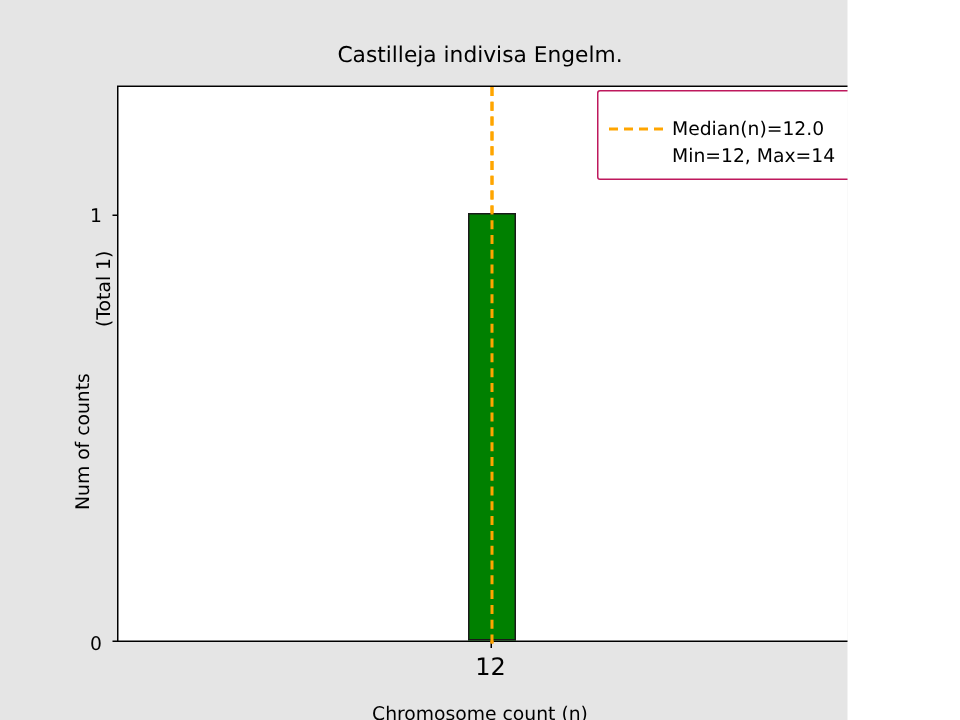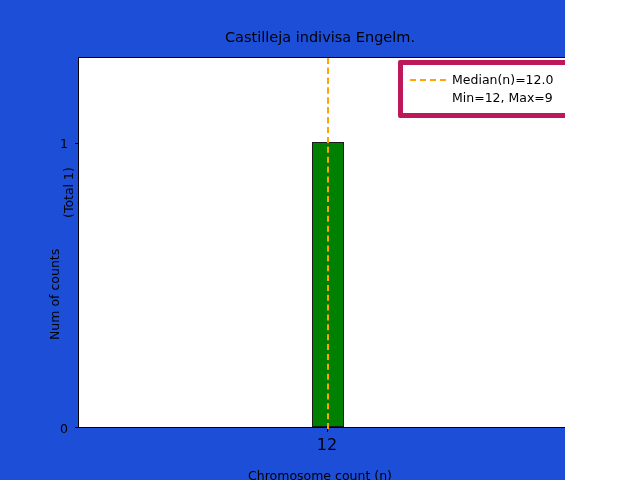--- a/index.html
+++ b/index.html
@@ -4,21 +4,21 @@
 <style>
   html, body {
     margin: 0;
     padding: 0;
     background: #ffffff;
   }
   #figure {
     position: relative;
     width: 565px;
     height: 480px;
-    background: #1d4ed8;
+    background: #e5e5e5;
     font-family: "DejaVu Sans", sans-serif;
     overflow: hidden;
   }
 
   
   #chart-title {
     position: absolute;
     left: 0;
     top: 29px;
     width: 640px;
@@ -107,24 +107,24 @@
     transform: rotate(-90deg);
   }
 
   
   #legend {
     position: absolute;
     left: 398px;
     top: 60px;
     width: 174px;
     box-sizing: border-box;
-    border: 5px solid #be185d;
+    border: 1px solid #be185d;
     border-radius: 2px;
     background: #ffffff;
-    padding: 6px 7px 6px 7px;
+    padding: 16px 7px 6px 7px;
   }
   #legend-row {
     display: flex;
     align-items: flex-start;
   }
   #legend-swatch-cell {
     width: 42px;
     flex: 0 0 42px;
     padding-top: 8px;
   }
@@ -171,18 +171,18 @@
     <div class="median-line" style="left:247.9px; top:0px; height:371px;"></div>
   </div>
 
   <div id="legend">
     <div id="legend-row">
       <div id="legend-swatch-cell">
         <div class="legend-dash-line"></div>
       </div>
       <div id="legend-text-cell">
         <div>Median(n)=12.0</div>
-        <div>Min=12, Max=9</div>
+        <div>Min=12, Max=14</div>
       </div>
     </div>
   </div>
 
 </div>
 
 </body></html>

